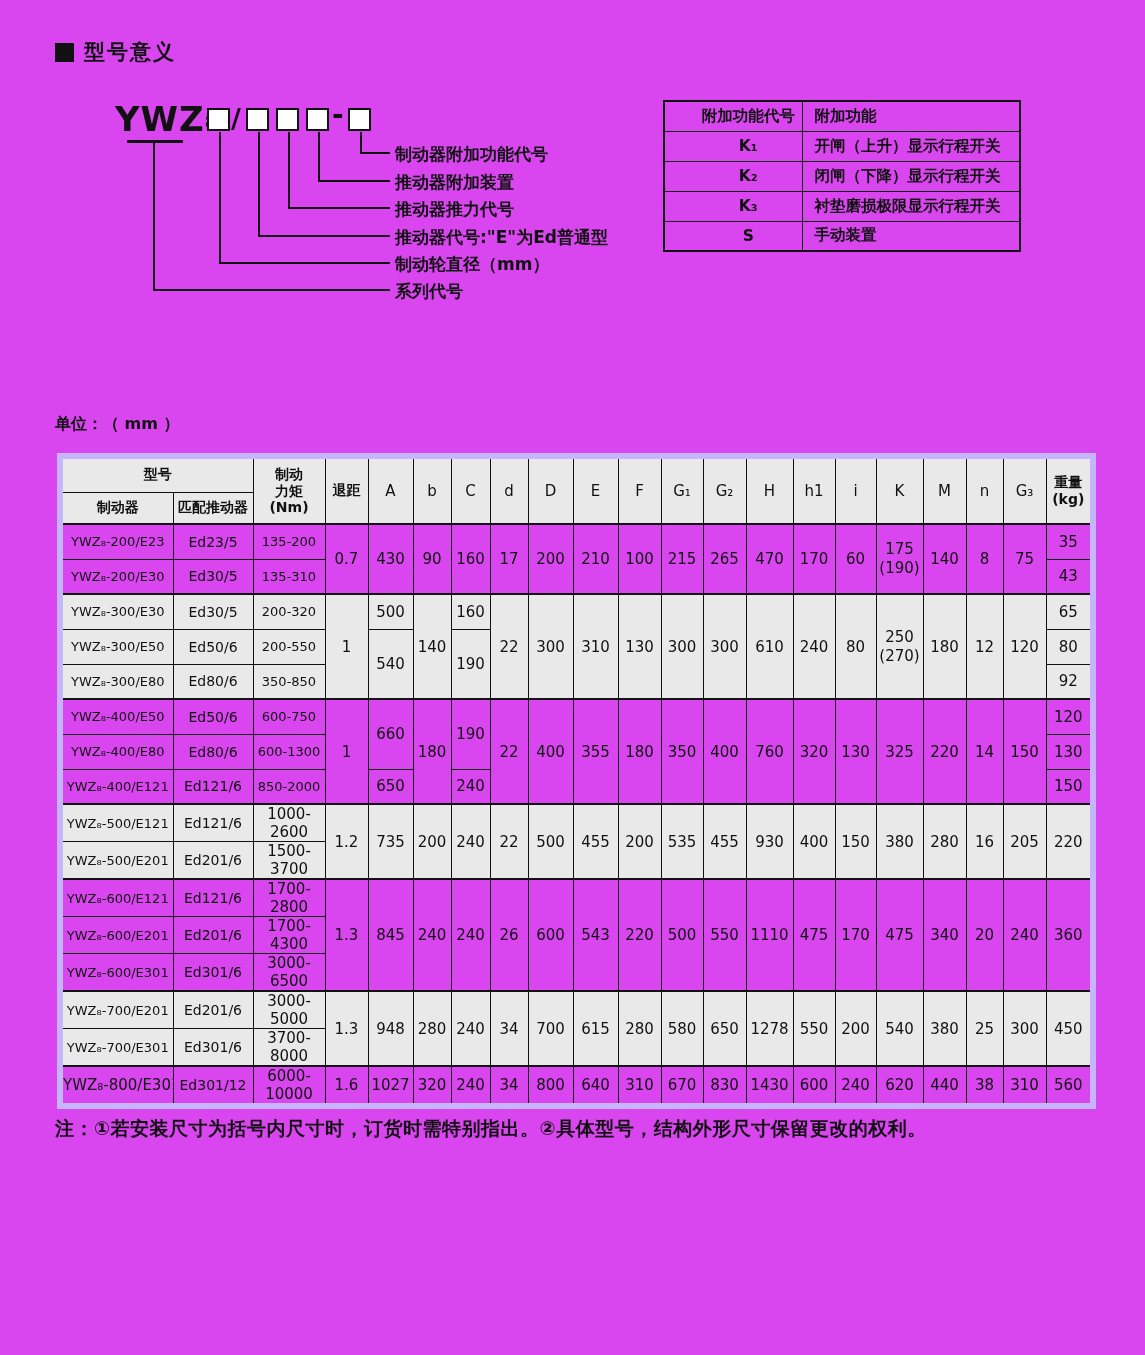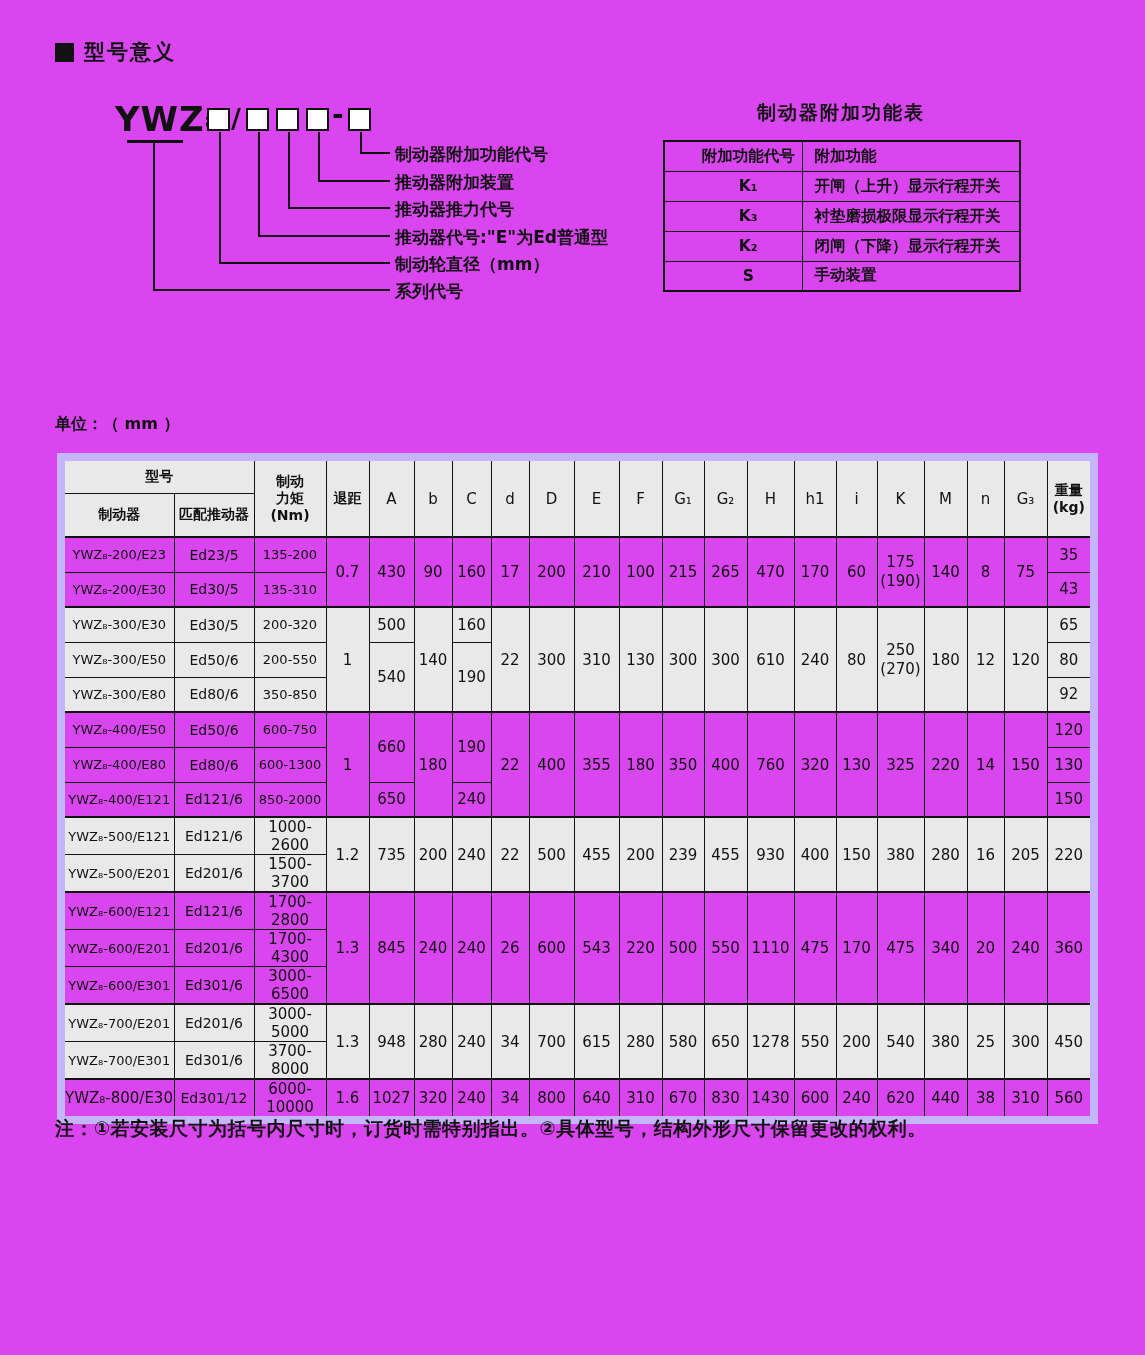--- a/index.html
+++ b/index.html
@@ -32,26 +32,26 @@
   .fn-table .fc0 { width:138px; text-align:center;padding-left:30px; }
   .fn-table .fc1 { width:218px; text-align:left; padding-left:12px; }
   .fn-table thead .fc0 { text-align:center; }
 
   
   .sec2-row { position:absolute; left:55px; top:414px; width:1035px; display:flex; justify-content:space-between; align-items:flex-end; }
   .unit-label { font-size:16px; font-weight:600; padding-right:42px; }
 
   
   .main-wrap { position:absolute; left:57px; top:453px; }
-  .main-table { border-collapse:collapse; table-layout:fixed; width:1033px; border:8px solid #c4b5fd; }
+  .main-table { border-collapse:collapse; table-layout:fixed; width:1033px; border:6px solid #c4b5fd; }
   .main-table th, .main-table td { border:1px solid #111; text-align:center; vertical-align:middle; overflow:hidden; }
   .main-table thead th { background:#e9e9e9; font-size:15px; font-weight:400; }
   .main-table thead th.cjk { font-size:14px; font-weight:600; }
   .main-table thead tr:first-child th { height:36px; }
-  .main-table thead tr:last-child th { height:44px; }
+  .main-table thead tr:last-child th { height:32px; }
   .main-table thead tr:last-child th { border-bottom:2px solid #111; }
   .main-table tbody td { height:35px; font-size:15px; }
   .main-table td.c0 { font-size:13px; }
   .main-table td.c1 { font-size:14px; }
   .main-table td.c2 { font-size:13px; }
   .main-table td.cnd { font-size:15px;margin-left:37px; }
   .main-table td.sh { background:#e9e9e9; }
   .main-table tr.gstart td { border-top:2px solid #111; }
   .pre { white-space:pre-line; line-height:1.25; }
   .main-table thead th.pre { line-height:1.2; font-size:14px; font-weight:600; }
@@ -94,40 +94,39 @@
         <div class="dg-label" style="top: 106px;">推动器推力代号</div>
         <div class="conn" style="left: 203px; top: 40px; width: 132px; height: 105px;"></div>
         <div class="dg-label" style="top: 134px;">推动器代号:"E"为Ed普通型</div>
         <div class="conn" style="left: 164px; top: 40px; width: 171px; height: 132px;"></div>
         <div class="dg-label" style="top: 161px;">制动轮直径（mm）</div>
         <div class="conn" style="left: 98px; top: 48px; width: 237px; height: 151px;"></div>
         <div class="dg-label" style="top: 188px;">系列代号</div>
       </div>
 
     <div class="fn-wrap">
-      <div class="fn-title">制动器附加功能表</div>
       <table class="fn-table" id="fn-table">
           <thead>
             <tr>
               <th class="fc0">附加功能代号</th>
               <th class="fc1">附加功能</th>
             </tr>
           </thead>
           <tbody>
             <tr>
               <td class="fc0">K₁</td>
               <td class="fc1">开闸（上升）显示行程开关</td>
             </tr>
             <tr>
+              <td class="fc0">K₂</td>
+              <td class="fc1">闭闸（下降）显示行程开关</td>
+            </tr>
+            <tr>
               <td class="fc0">K₃</td>
               <td class="fc1">衬垫磨损极限显示行程开关</td>
-            </tr>
-            <tr>
-              <td class="fc0">K₂</td>
-              <td class="fc1">闭闸（下降）显示行程开关</td>
             </tr>
             <tr>
               <td class="fc0">S</td>
               <td class="fc1">手动装置</td>
             </tr>
           </tbody>
         </table>
     </div>
   </div>
 
@@ -302,21 +301,21 @@
             <td class="c1 sh">Ed121/6</td>
             <td class="c2 cnd sh">1000-2600</td>
             <td rowspan="2" class="sh">1.2</td>
             <td rowspan="2" class="sh">735</td>
             <td rowspan="2" class="sh">200</td>
             <td rowspan="2" class="sh">240</td>
             <td rowspan="2" class="sh">22</td>
             <td rowspan="2" class="sh">500</td>
             <td rowspan="2" class="sh">455</td>
             <td rowspan="2" class="sh">200</td>
-            <td rowspan="2" class="sh">239</td>
+            <td rowspan="2" class="sh">535</td>
             <td rowspan="2" class="sh">455</td>
             <td rowspan="2" class="sh">930</td>
             <td rowspan="2" class="sh">400</td>
             <td rowspan="2" class="sh">150</td>
             <td rowspan="2" class="sh">380</td>
             <td rowspan="2" class="sh">280</td>
             <td rowspan="2" class="sh">16</td>
             <td rowspan="2" class="sh">205</td>
             <td rowspan="2" class="sh">220</td>
           </tr>

